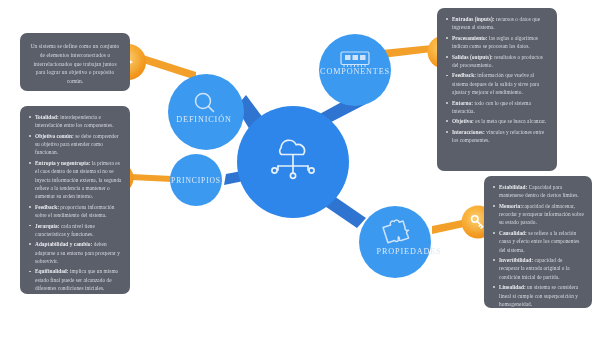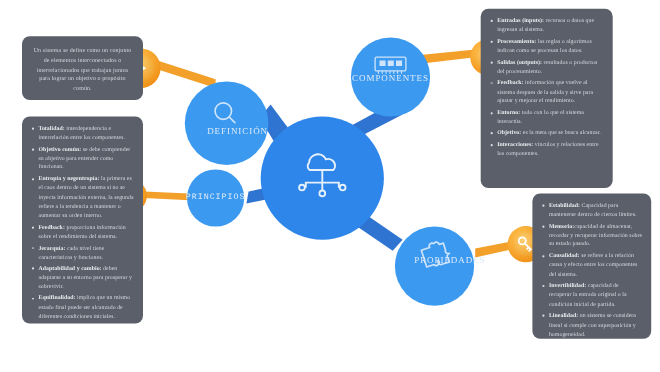--- a/index.html
+++ b/index.html
@@ -211,27 +211,27 @@
       <g fill="none" stroke="#ffffff" stroke-width="1.6" stroke-linecap="round">
         <circle cx="474.8" cy="219" r="3.2"></circle>
         <line x1="477.1" y1="221.3" x2="482.6" y2="226.8"></line>
         <line x1="480.6" y1="224.8" x2="479.2" y2="226.2"></line>
         <line x1="482.4" y1="226.6" x2="481" y2="228"></line>
       </g>
     </g>
   </svg>
 
 
-  <div class="node-label nl-big" style="left:216px; top:115px;">DEFINICIÓN</div>
+  <div class="node-label nl-big" style="left:204px; top:115px;">DEFINICIÓN</div>
 
   <div class="node-label nl-big" style="left:355px; top:67px;">COMPONENTES</div>
 
-  <div class="node-label nl-small" style="left:196px; top:176px;font-family:Liberation Mono, monospace;">PRINCIPIOS</div>
-
-  <div class="node-label nl-big" style="left:395px; top:232px;padding-left:28px;">PROPIEDADES</div>
+  <div class="node-label nl-small" style="left:196px; top:176px;">PRINCIPIOS</div>
+
+  <div class="node-label nl-big" style="left:395px; top:247px;padding-left:28px;">PROPIEDADES</div>
 
   <div class="panel panel-para" style="left:20px; top:33px; width:110px; height:58px;">
     <span>Un sistema se define como un conjunto de elementos interconectados o interrelacionados que trabajan juntos para lograr un objetivo o propósito común.</span>
   </div>
 
   <div class="panel panel-list" style="left:20px; top:106px; width:110px; height:188px;">
     <ul>
       <li><b>Totalidad:</b><span> interdependencia e interrelación entre los componentes.</span></li>
       <li><b>Objetivo común:</b><span> se debe comprender su objetivo para entender como funcionan.</span></li>
       <li><b>Entropía y negentropía:</b><span> la primera es el caos dentro de un sistema si no se inyecta información externa, la segunda refiere a la tendencia a mantener o aumentar su orden interno.</span></li>

